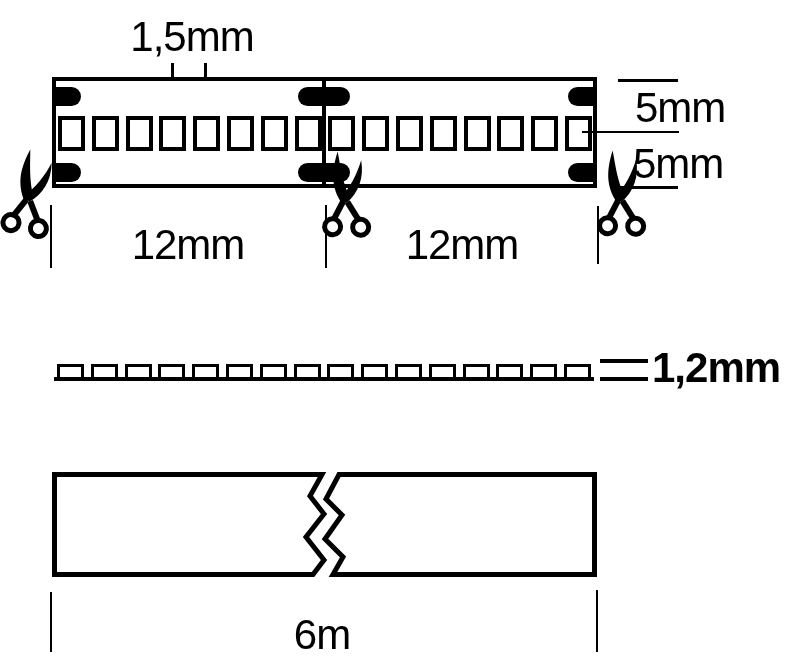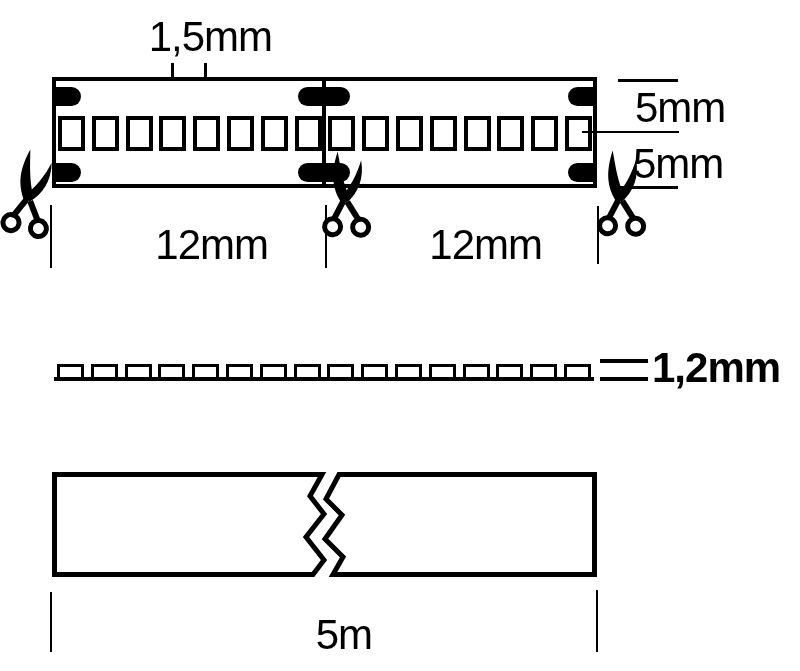--- a/index.html
+++ b/index.html
@@ -9,21 +9,21 @@
     position:relative;
     overflow:hidden;
     font-family:"Liberation Sans",sans-serif;
   }
   .abs{position:absolute;}
   .label{
     position:absolute;
     font-size:42px;line-height:1;letter-spacing:-1px;
     color:#000000;white-space:nowrap;
   }
-  .center{text-align:right;}
+  .center{text-align:center;}
   
   .strip-outline{
     position:absolute;left:52px;top:77px;width:545px;height:111px;
     border:4px solid #000;background:#fff;box-sizing:border-box;
   }
   .led-chip{
     position:absolute;top:116px;width:27px;height:35px;
     border:4px solid #000;background:#fff;box-sizing:border-box;
   }
   .pad{position:absolute;height:19px;background:#000;}
@@ -155,14 +155,14 @@
   <div class="label" style="left:652px;top:347px;font-weight:bold;">1,2mm</div>
 </div>
 
 <div>
   <svg class="reel-svg" viewBox="0 0 800 135">
     <path d="M 322 19.5 H 54.5 V 119.5 H 313 L 324 105 L 306 82 L 324 59 L 310 41 Z"></path>
     <path d="M 339 19.5 H 594.5 V 119.5 H 333 L 343 102 L 325 84 L 342 60 L 326 44 Z"></path>
   </svg>
   <div class="thinline" style="left:50px;top:592px;width:2px;height:60px;"></div>
   <div class="thinline" style="left:596px;top:590px;width:2px;height:62px;"></div>
-  <div class="label center" style="left:272px;top:614px;width:100px;">5m</div>
+  <div class="label center" style="left:272px;top:614px;width:100px;">6m</div>
 </div>
 
 </body></html>

